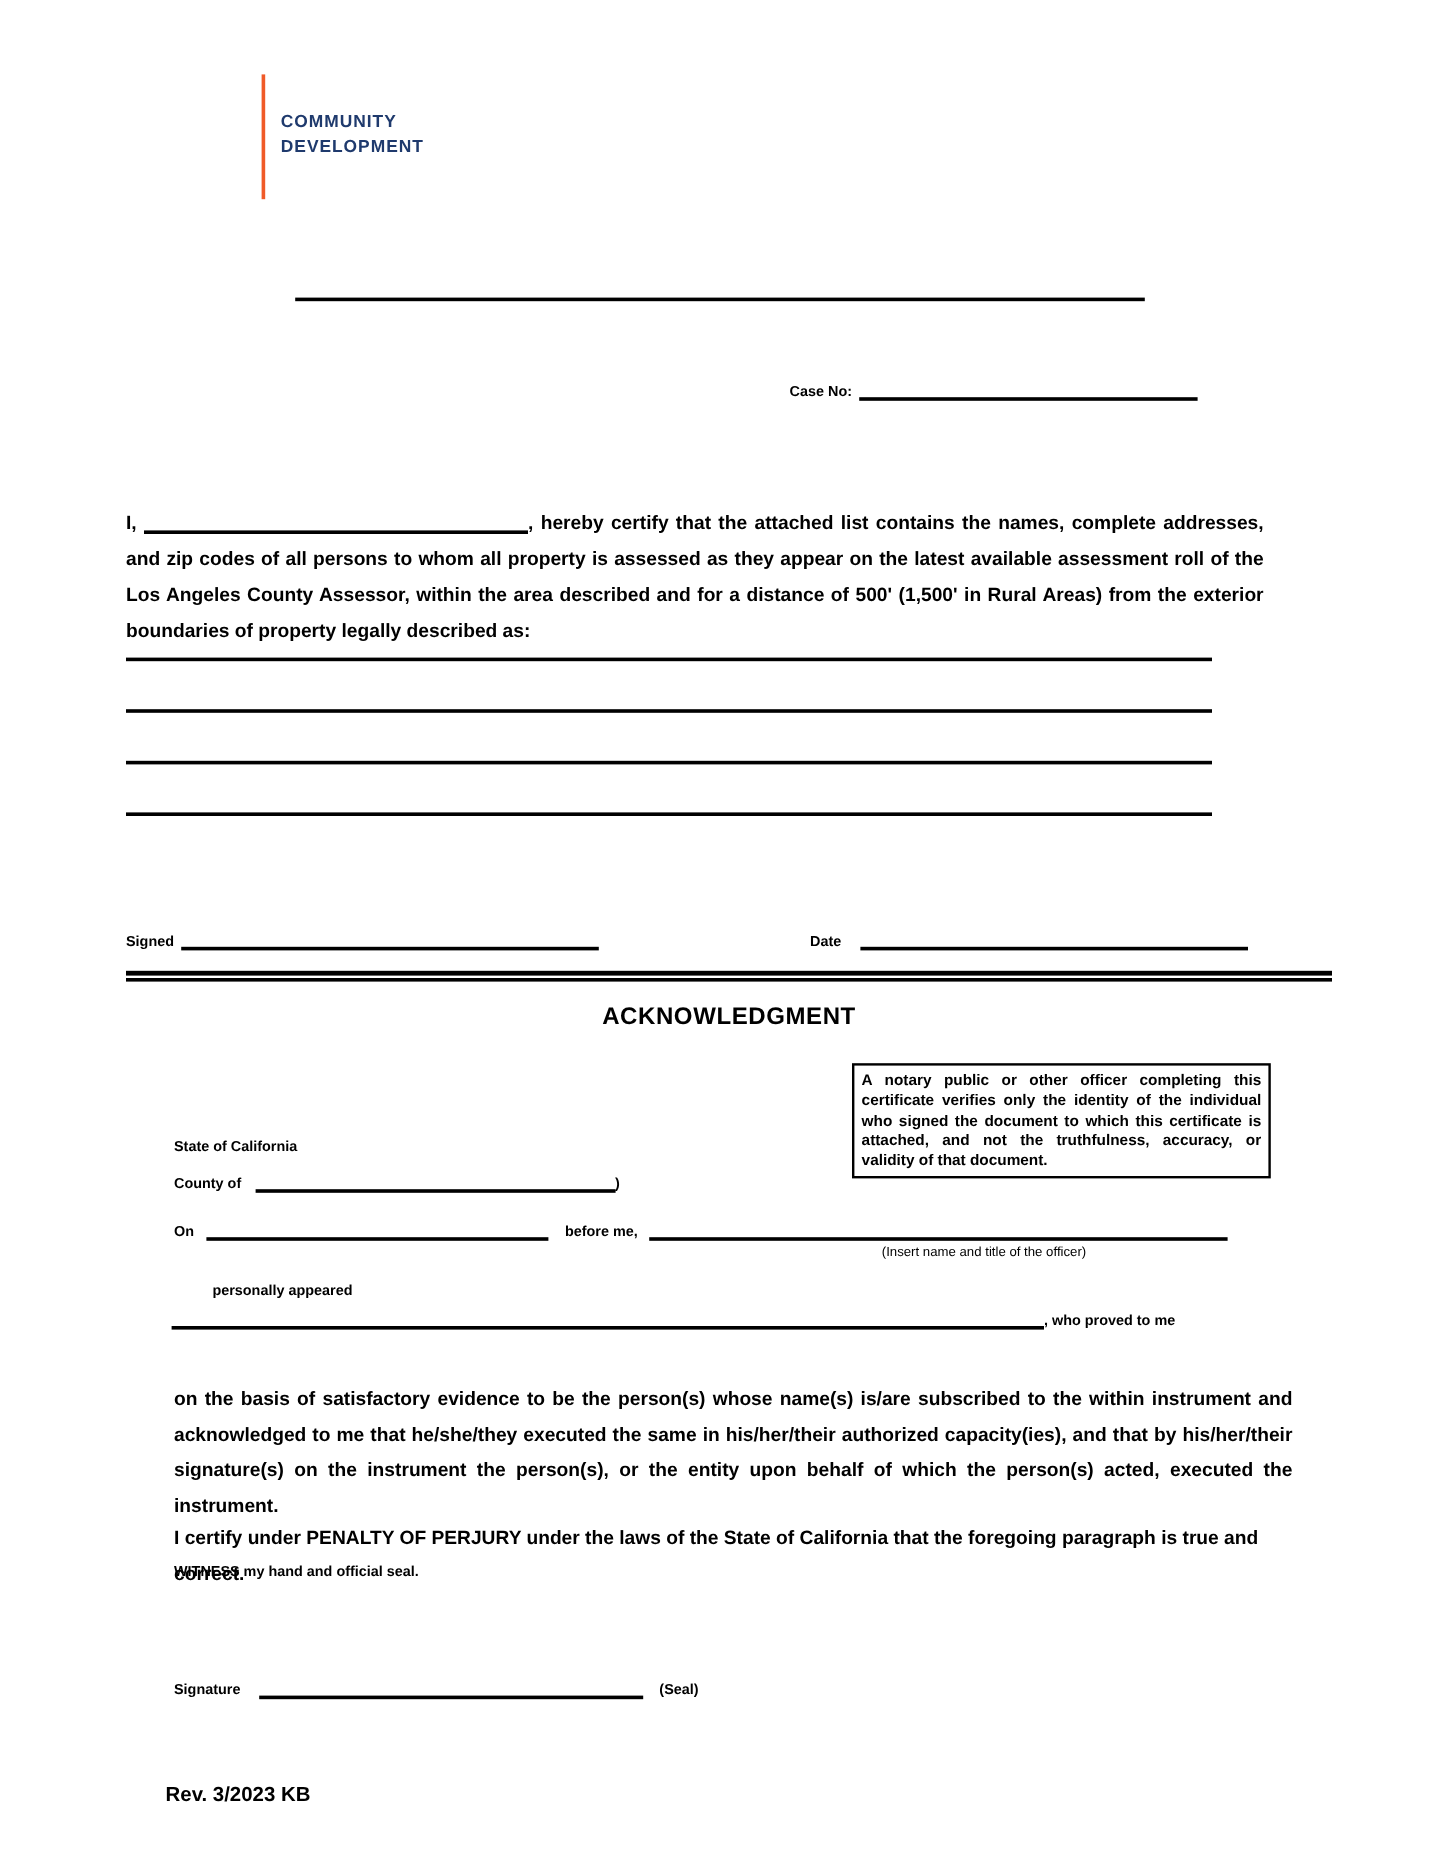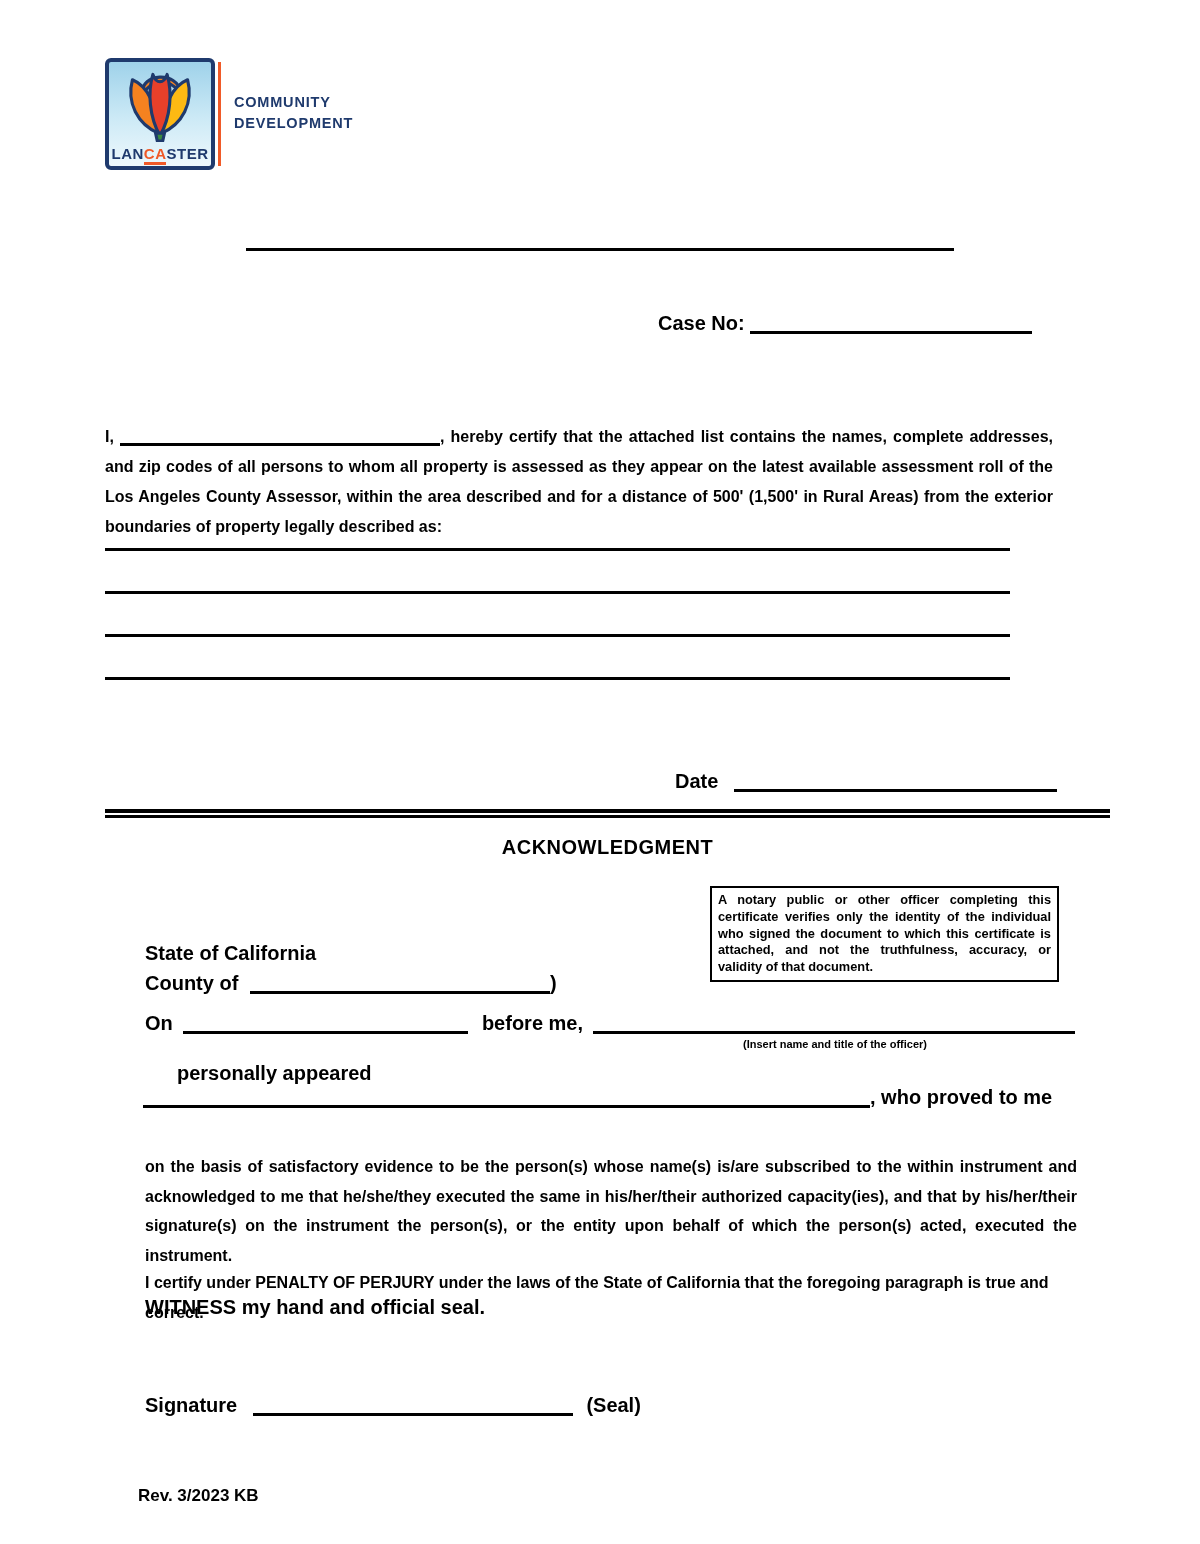--- a/index.html
+++ b/index.html
@@ -28,83 +28,75 @@
   .doc-title{
     position:absolute;left:0;top:212px;width:100%;text-align:center;
     font-size:24px;font-weight:700;letter-spacing:-0.3px;
   }
   .title-rule{position:absolute;left:246px;top:248px;width:708px;height:3px;background:#000;}
   .ack-heading{
     position:absolute;left:105px;top:836px;width:1005px;text-align:center;
     font-size:20px;font-weight:700;letter-spacing:.5px;
   }
   
-  .label{font-size:20px;font-weight:700;}
+  .label{font-size:12px;font-weight:700;}
   .para{
     position:absolute;font-size:16px;line-height:30px;font-weight:700;
     text-align:justify;
     margin-top:32px;
   }
   .blank{
     display:inline-block;border-bottom:3px solid #000;height:19px;vertical-align:-4px;
   }
   .rule-line{position:absolute;left:105px;width:905px;height:3px;background:#000;}
   .double-rule{
     position:absolute;left:105px;top:809px;width:1005px;height:2px;
     border-top:4px solid #000;border-bottom:3px solid #000;
   }
   .notary-box{
     position:absolute;left:710px;top:886px;width:349px;box-sizing:border-box;
     border:2px solid #000;padding:4px 6px;
     font-size:12.8px;line-height:16.8px;font-weight:700;text-align:justify;
   }
   .officer-hint{
-    position:absolute;left:592px;top:1038px;width:486px;text-align:center;
-    font-size:11px;font-weight:700;
+    position:absolute;left:577px;top:1038px;width:486px;text-align:center;
+    font-size:11px;font-weight:400;
   }
   .footer-rev{position:absolute;left:138px;top:1486px;font-size:17px;font-weight:700;}
   .row{position:absolute;font-size:20px;font-weight:700;white-space:nowrap;}
 </style>
 </head>
 <body>
 
 <div class="page">
 
-  <div class="logo-square">
-    <svg class="logo-flower" viewBox="0 0 100 90" aria-hidden="true">
-      <g stroke="#1F3A6D" stroke-width="3.5" stroke-linejoin="round">
-        <path d="M30,36 C28,12 70,10 73,34 C58,18 44,18 30,36 Z" fill="#F58220"></path>
-        <path d="M52,80 C75,70 88,46 81,20 C62,28 54,50 52,80 Z" fill="#FDB913"></path>
-        <path d="M48,80 C25,70 12,46 19,20 C38,28 46,50 48,80 Z" fill="#F58220"></path>
-        <path d="M50,83 C38,62 36,34 42,14 C46,25 54,25 58,14 C64,34 62,62 50,83 Z" fill="#E8402A"></path>
-        <path d="M45,80 L55,80 L53,89 L47,89 Z" fill="#3a8a3f"></path>
-      </g>
-    </svg>
-    <div class="logo-city"><span>LAN</span><span class="accent">CA</span><span>STER</span></div>
-  </div>
   <div class="logo-divider"></div>
   <div class="logo-dept">
     <div>COMMUNITY</div>
     <div>DEVELOPMENT</div>
   </div>
 
   <div class="title-rule"></div>
 
   <div class="row" style="left:658px;top:312px;">
     <span class="label">Case No:</span>
     <span class="blank" style="width:282px;"></span>
   </div>
 
   <div class="para" style="left:105px;top:390px;width:948px;"><span>I,</span> <span class="blank" style="width:320px;"></span><span>, hereby certify that the attached list contains the names, complete addresses, and zip codes of all persons to whom all property is assessed as they appear on the latest available assessment roll of the Los Angeles County Assessor, within the area described and for a distance of 500' (1,500' in Rural Areas) from the exterior boundaries of property legally described as:</span></div>
 
   <div class="rule-line" style="top:548px;"></div>
   <div class="rule-line" style="top:591px;"></div>
   <div class="rule-line" style="top:634px;"></div>
   <div class="rule-line" style="top:677px;"></div>
 
+  <div class="row" style="left:105px;top:770px;">
+    <span class="label">Signed</span>
+    <span class="blank" style="width:348px;"></span>
+  </div>
   <div class="row" style="left:675px;top:770px;">
     <span class="label">Date</span>
     <span class="blank" style="width:323px;margin-left:10px;"></span>
   </div>
 
   <div class="double-rule"></div>
 
   <div class="ack-heading">ACKNOWLEDGMENT</div>
 
   <div class="notary-box">

